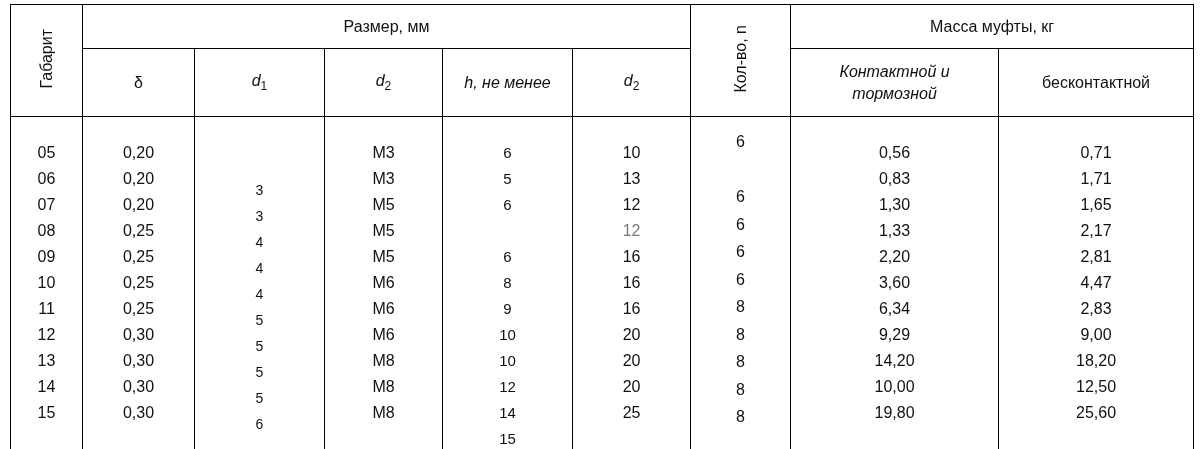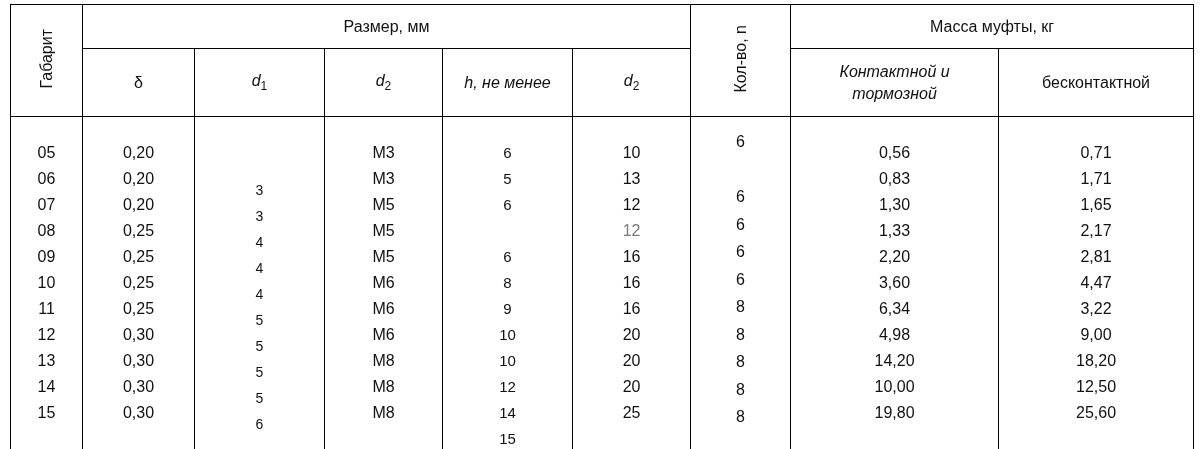--- a/index.html
+++ b/index.html
@@ -286,36 +286,36 @@
         </td>
         <td class="body-cell">
           <div class="col-list">
               <span>0,56</span>
               <span>0,83</span>
               <span>1,30</span>
               <span>1,33</span>
               <span>2,20</span>
               <span>3,60</span>
               <span>6,34</span>
-              <span>4,98</span>
+              <span>9,29</span>
               <span>14,20</span>
               <span>10,00</span>
               <span>19,80</span>
               <span>&nbsp;</span>
             </div>
         </td>
         <td class="body-cell">
           <div class="col-list">
               <span>0,71</span>
               <span>1,71</span>
               <span>1,65</span>
               <span>2,17</span>
               <span>2,81</span>
               <span>4,47</span>
-              <span>3,22</span>
+              <span>2,83</span>
               <span>9,00</span>
               <span>18,20</span>
               <span>12,50</span>
               <span>25,60</span>
               <span>&nbsp;</span>
             </div>
         </td>
       </tr>
     </tbody>
   </table>

